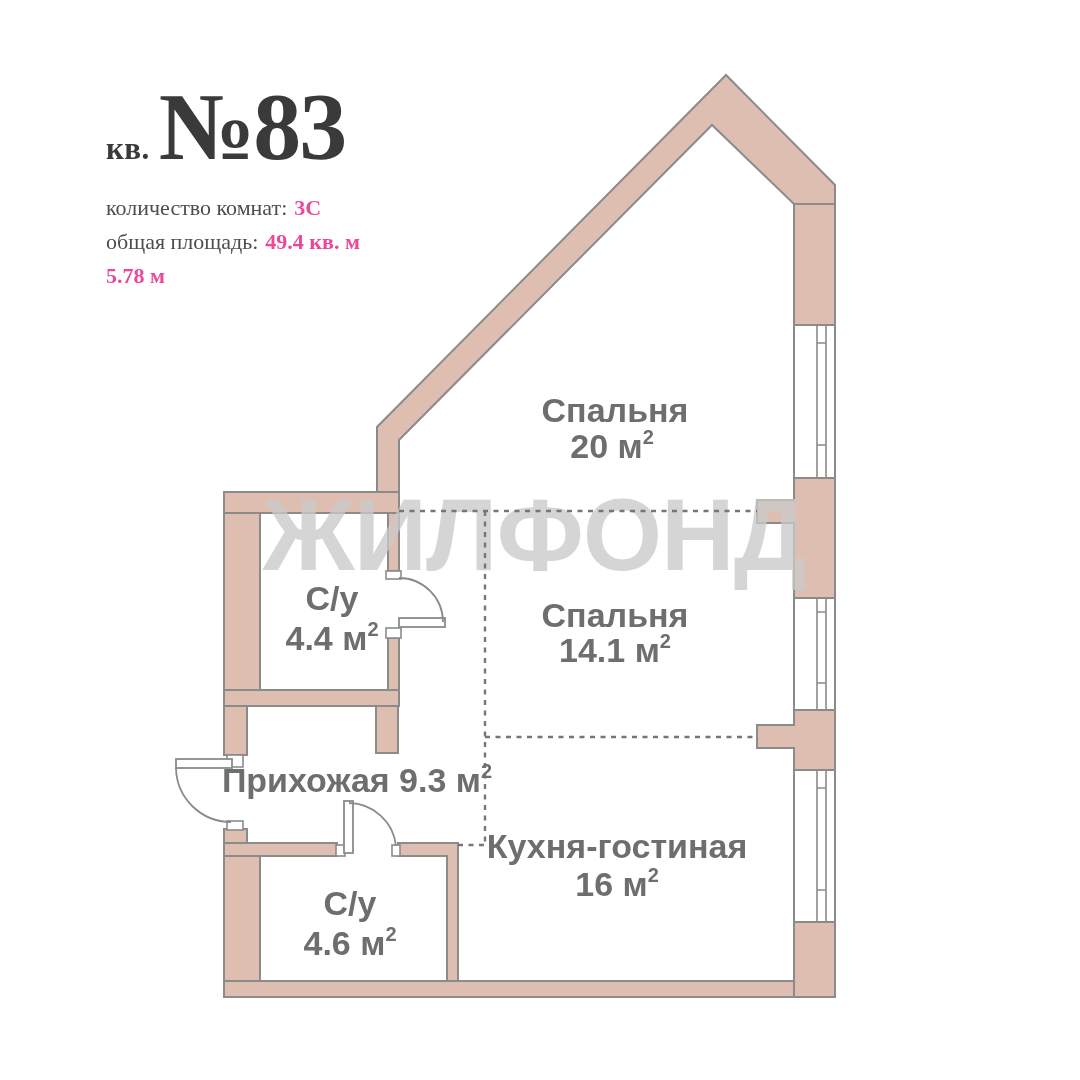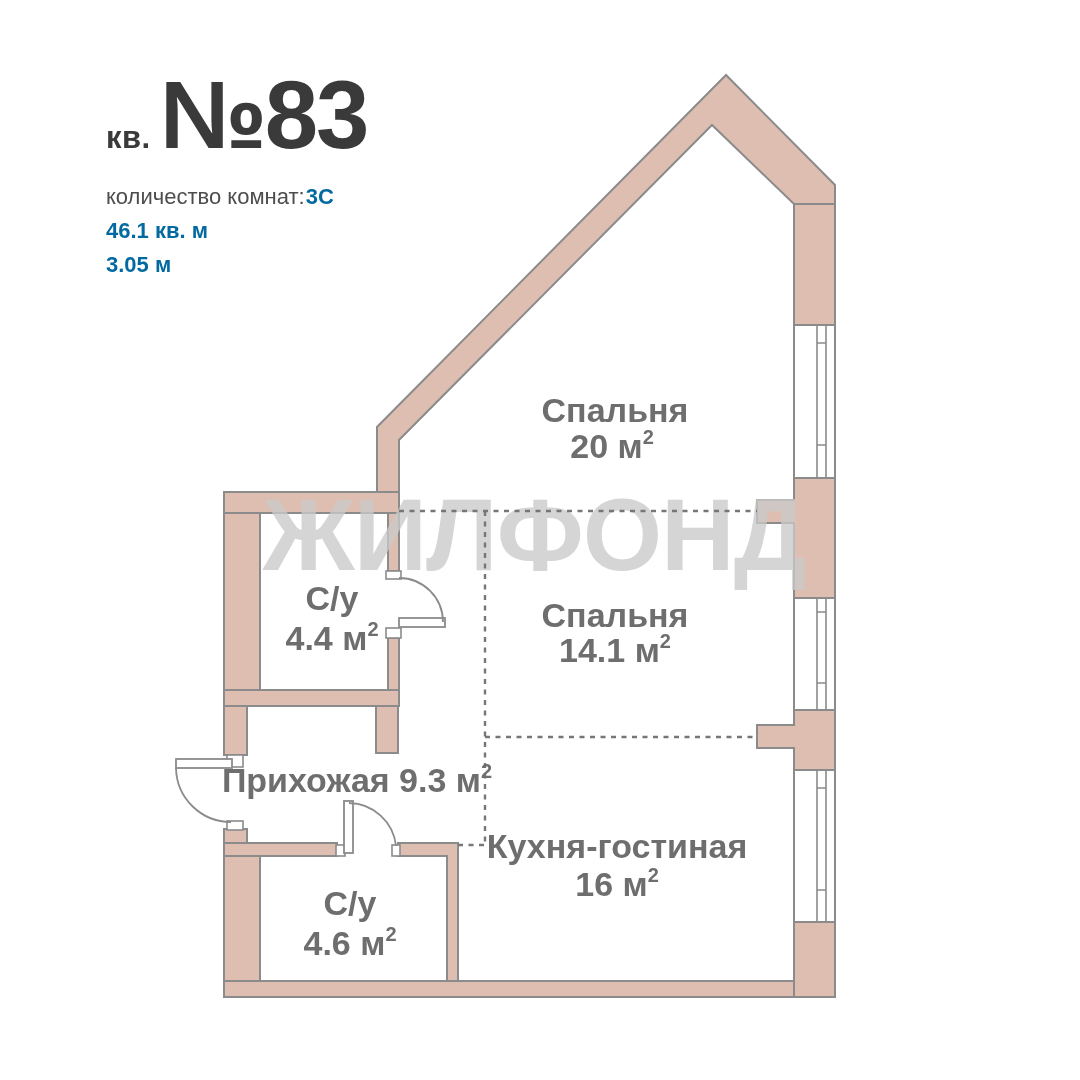--- a/index.html
+++ b/index.html
@@ -1,26 +1,26 @@
 <!DOCTYPE html>
 <html><head>
 <meta charset="utf-8">
 <style>
   html,body{margin:0;padding:0;}
   body{
     width:1080px;height:1080px;background:#ffffff;position:relative;overflow:hidden;
     font-family:"Liberation Sans","DejaVu Sans",sans-serif;
   }
-  .title-block{position:absolute;left:106px;top:76px;}
+  .title-block{position:absolute;left:106px;top:88px;font-family:Liberation Serif, serif;}
   .apt-line{display:flex;align-items:baseline;gap:9px;color:#3a3a3a;}
   .kv{font-size:31px;font-weight:bold;letter-spacing:.5px;}
   .num{font-size:96px;font-weight:bold;letter-spacing:-2px;line-height:.82;}
   .details{margin-top:27px;}
-  .d-row{display:flex;gap:1px;font-size:22px;color:#4d4d4d;margin-bottom:6px;line-height:28px;}
-  .d-value{font-weight:bold;color:#0369a1;}
+  .d-row{display:flex;gap:7px;font-size:22px;color:#4d4d4d;margin-bottom:6px;line-height:28px;}
+  .d-value{font-weight:bold;color:#ec4899;}
   svg.plan{position:absolute;left:0;top:0;width:1080px;height:1080px;}
   .wall{fill:#DFBEB2;stroke:#8B8B8B;stroke-width:2;stroke-linejoin:miter;}
   .win-rect{fill:#ffffff;stroke:#8B8B8B;stroke-width:2;}
   .win-line{stroke:#8B8B8B;stroke-width:1.6;fill:none;}
   .frame{fill:#ffffff;stroke:#8B8B8B;stroke-width:1.6;}
   .leaf{fill:#ffffff;stroke:#8B8B8B;stroke-width:1.8;}
   .arc{fill:none;stroke:#8B8B8B;stroke-width:1.8;}
   .dash{stroke:#767676;stroke-width:2.4;stroke-dasharray:5 5.5;fill:none;}
   .watermark{font-size:102px;font-weight:bold;fill:#c9c9c9;fill-opacity:.78;letter-spacing:-1px;text-anchor:middle;}
   .room-name,.room-area{font-size:34px;font-weight:bold;fill:#6e6e6e;text-anchor:middle;}
@@ -33,24 +33,25 @@
   <div class="apt-line">
     <span class="kv">кв.</span>
     <span class="num">№83</span>
   </div>
   <div class="details">
     <div class="d-row">
       <span class="d-label">количество комнат:</span>
       <span class="d-value">3С</span>
     </div>
     <div class="d-row">
-      <span class="d-value">46.1 кв. м</span>
+      <span class="d-label">общая площадь:</span>
+      <span class="d-value">49.4 кв. м</span>
     </div>
     <div class="d-row">
-      <span class="d-value">3.05 м</span>
+      <span class="d-value">5.78 м</span>
     </div>
   </div>
 </div>
 
 <svg class="plan" viewBox="0 0 1080 1080" aria-label="floor plan">
 
   <g>
 
     <path class="wall" d="M377,493 L377,427 L726,75 L835,185 L835,204 L794,204 L712,125 L399,440 L399,493 Z"></path>
 

